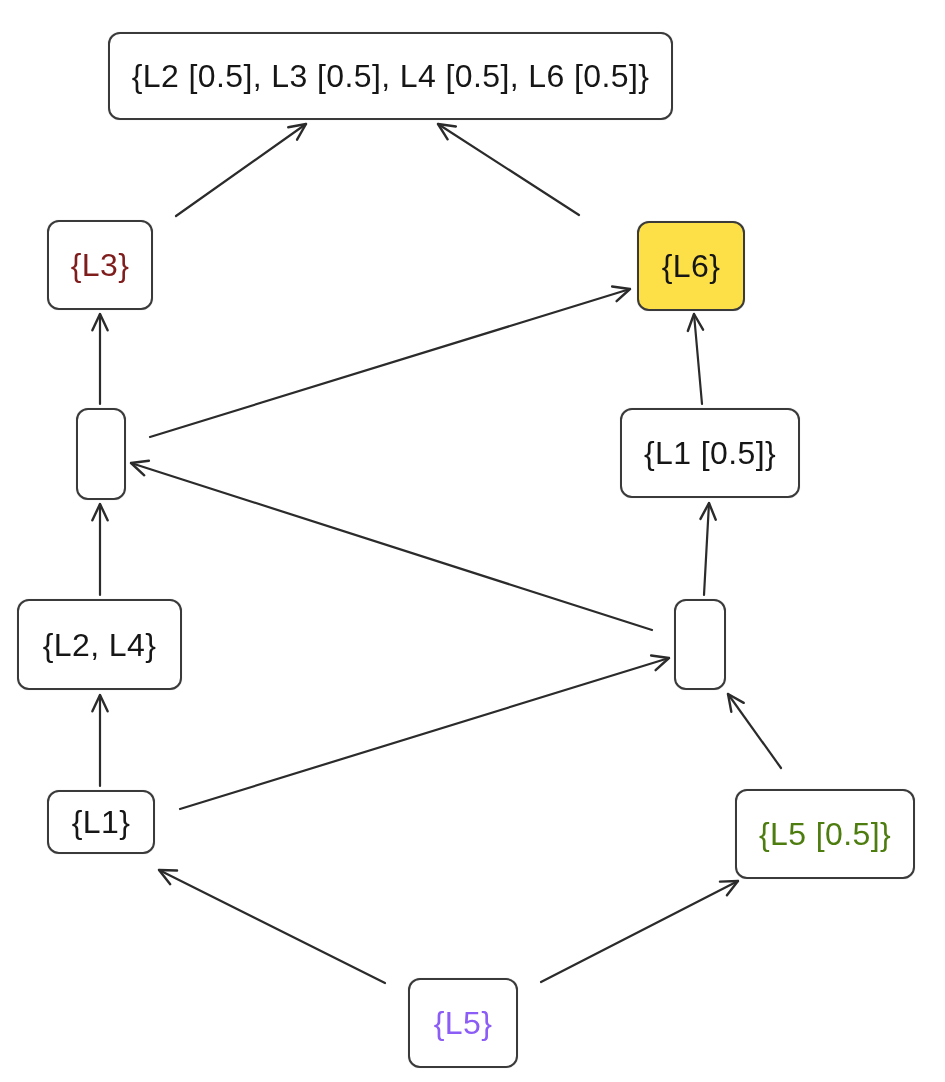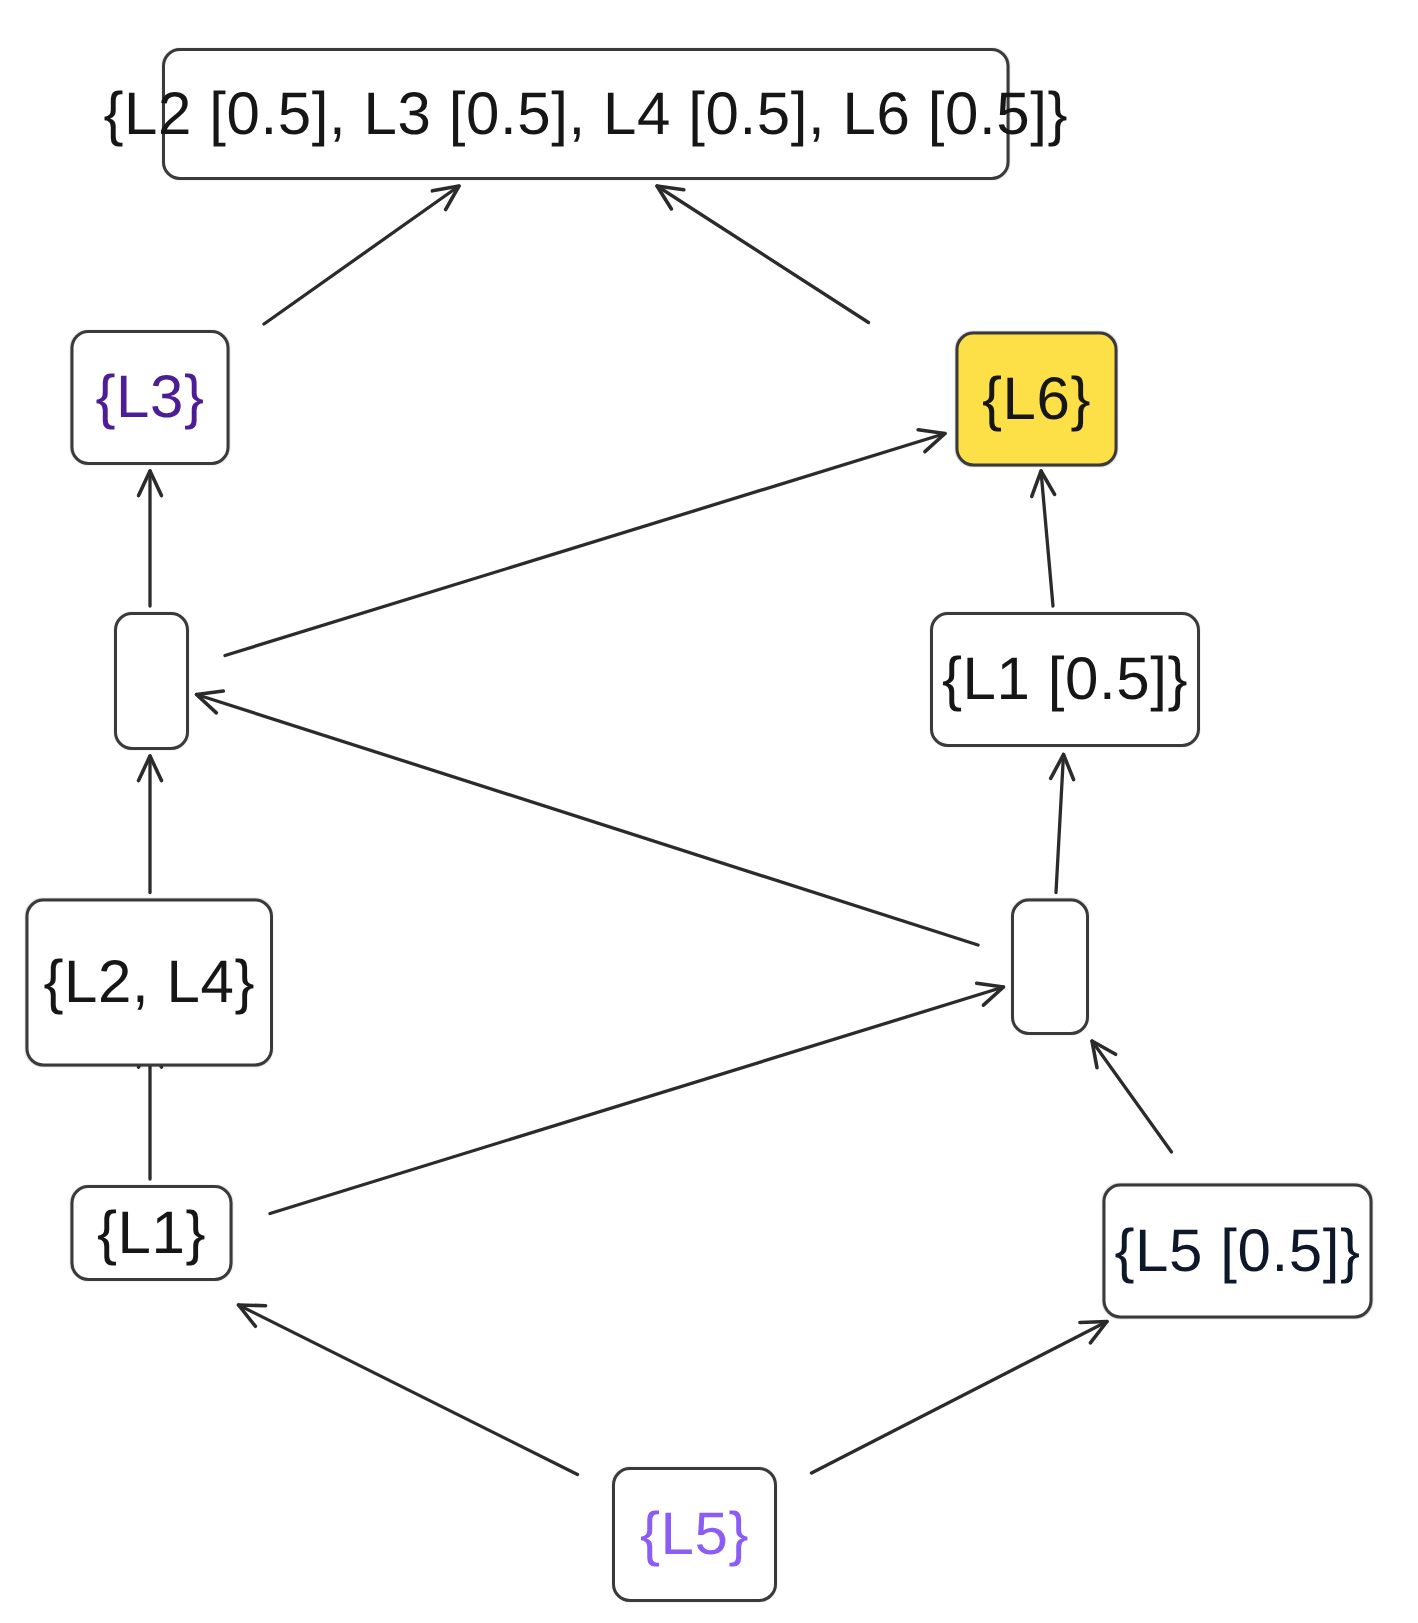--- a/index.html
+++ b/index.html
@@ -35,21 +35,21 @@
     box-sizing: border-box;
     border: 2.4px solid #3a3a3a;
     border-radius: 12px;
     background: #ffffff;
     display: flex;
     align-items: center;
     justify-content: center;
     box-shadow: 0 0 1px rgba(0,0,0,0.25);
   }
   .node-label {
-    font-size: 40px;
+    font-size: 32px;
     letter-spacing: 0.4px;
     color: #161616;
     white-space: nowrap;
     line-height: 1;
     padding: 0 4px;
     text-align: center;
   }
 </style>
 </head>
 <body>
@@ -75,40 +75,40 @@
         <line x1="781" y1="768" x2="728" y2="694" stroke="#2b2b2b" stroke-width="2.2" stroke-linecap="round" marker-end="url(#arrow-open)"></line>
         <line x1="385" y1="983" x2="159" y2="870" stroke="#2b2b2b" stroke-width="2.2" stroke-linecap="round" marker-end="url(#arrow-open)"></line>
         <line x1="541" y1="982" x2="738" y2="881" stroke="#2b2b2b" stroke-width="2.2" stroke-linecap="round" marker-end="url(#arrow-open)"></line>
       </g>
   </svg>
   <div class="nodes-layer">
       <div class="node" style="left: 108px; top: 32px; width: 565px; height: 88px; border-color: rgb(58, 58, 58); background: rgb(255, 255, 255);">
         <span class="node-label" style="color: rgb(22, 22, 22);">{L2 [0.5], L3 [0.5], L4 [0.5], L6 [0.5]}</span>
       </div>
       <div class="node" style="left: 47px; top: 220px; width: 106px; height: 90px; border-color: rgb(58, 58, 58); background: rgb(255, 255, 255);">
-        <span class="node-label" style="color: #4c1d95;">{L3}</span>
+        <span class="node-label" style="color: #7f1d1d;">{L3}</span>
       </div>
       <div class="node" style="left: 637px; top: 221px; width: 108px; height: 90px; border-color: rgb(58, 58, 58); background: #fde047;">
         <span class="node-label" style="color: rgb(22, 22, 22);">{L6}</span>
       </div>
       <div class="node" style="left: 76px; top: 408px; width: 50px; height: 92px; border-color: rgb(58, 58, 58); background: rgb(255, 255, 255);">
         <span class="node-label" style="color: rgb(22, 22, 22);"></span>
       </div>
       <div class="node" style="left: 620px; top: 408px; width: 180px; height: 90px; border-color: rgb(58, 58, 58); background: rgb(255, 255, 255);">
         <span class="node-label" style="color: rgb(22, 22, 22);">{L1 [0.5]}</span>
       </div>
-      <div class="node" style="left: 17px; top: 599px; width: 165px; height: 112px; border-color: rgb(58, 58, 58); background: rgb(255, 255, 255);">
+      <div class="node" style="left: 17px; top: 599px; width: 165px; height: 91px; border-color: rgb(58, 58, 58); background: rgb(255, 255, 255);">
         <span class="node-label" style="color: rgb(22, 22, 22);">{L2, L4}</span>
       </div>
       <div class="node" style="left: 674px; top: 599px; width: 52px; height: 91px; border-color: rgb(58, 58, 58); background: rgb(255, 255, 255);">
         <span class="node-label" style="color: rgb(22, 22, 22);"></span>
       </div>
       <div class="node" style="left: 47px; top: 790px; width: 108px; height: 64px; border-color: rgb(58, 58, 58); background: rgb(255, 255, 255);">
         <span class="node-label" style="color: rgb(22, 22, 22);">{L1}</span>
       </div>
       <div class="node" style="left: 735px; top: 789px; width: 180px; height: 90px; border-color: rgb(58, 58, 58); background: rgb(255, 255, 255);">
-        <span class="node-label" style="color: #0f172a;">{L5 [0.5]}</span>
+        <span class="node-label" style="color: #4d7c0f;">{L5 [0.5]}</span>
       </div>
       <div class="node" style="left: 408px; top: 978px; width: 110px; height: 90px; border-color: rgb(58, 58, 58); background: rgb(255, 255, 255);">
         <span class="node-label" style="color: #8b5cf6;">{L5}</span>
       </div>
     </div>
 </div>
 
 </body></html>

